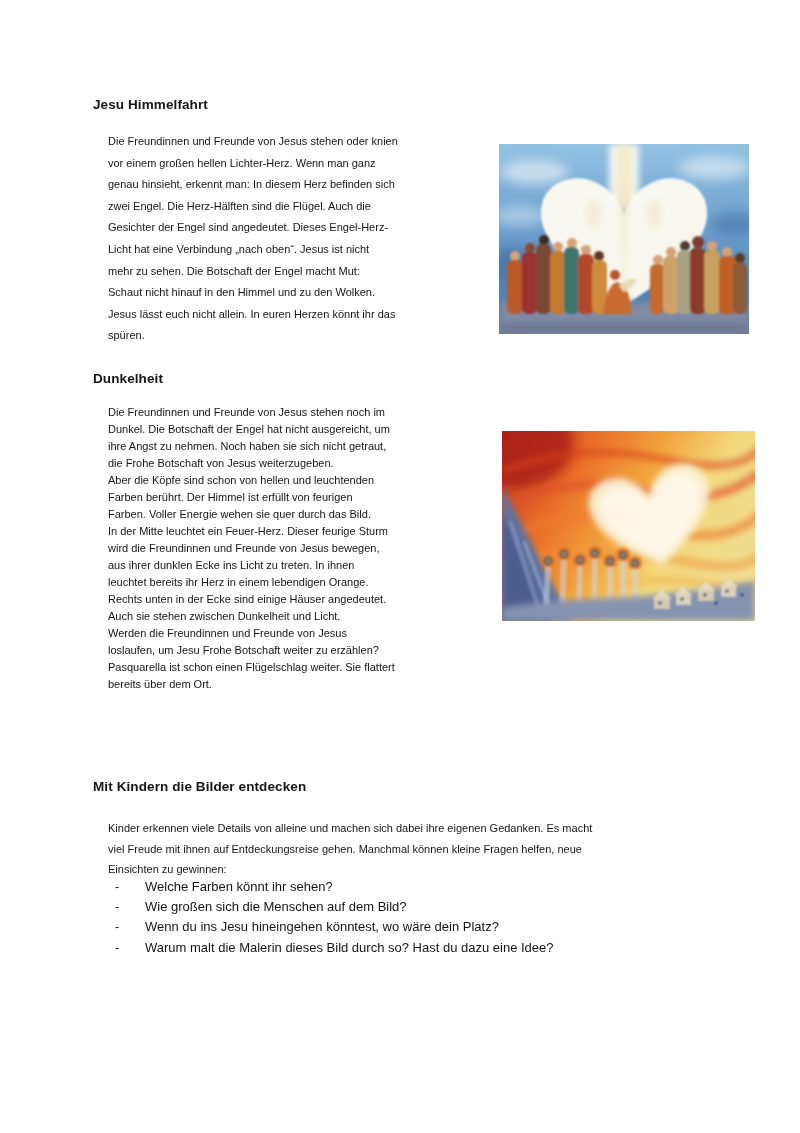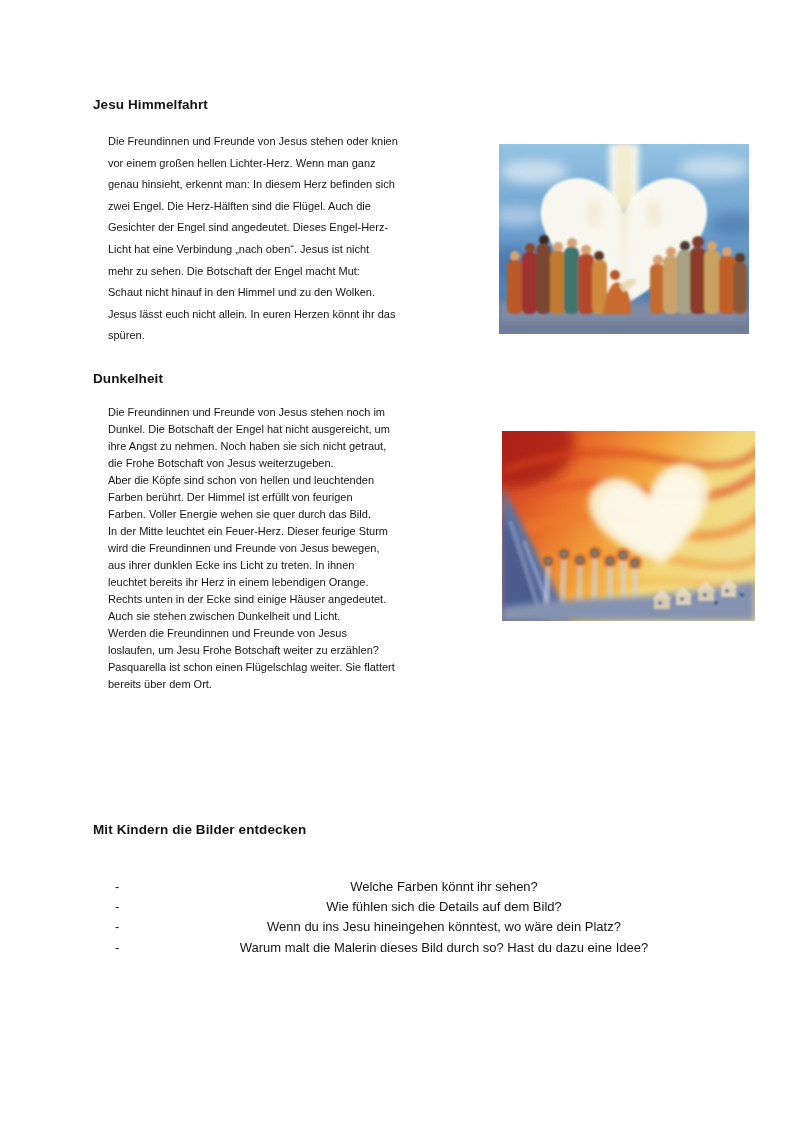--- a/index.html
+++ b/index.html
@@ -10,29 +10,29 @@
     padding-left:40px;
   }
   .heading { position:absolute; left:93px; font-size:13.5px; font-weight:700; letter-spacing:.1px; }
   .para { position:absolute; left:108px; font-size:11px; white-space:pre-line; }
   .para-wrap { width:368px; }
   #p1 { top:131px; line-height:21.6px; }
   #p2 { top:404px; line-height:17px; }
   #p3 { top:818px; width:660px; line-height:20.6px; }
   #h1 { top:97px; }
   #h2 { top:371px; }
-  #h3 { top:822px; }
+  #h3 { top:779px; }
   .figure { position:absolute; display:block; line-height:0; }
   #fig1 { left:459px; top:128px; width:250px; height:190px; }
   #fig2 { left:462px; top:415px; width:253px; height:190px; }
   .figure svg { width:100%; height:100%; display:block; }
   .bullets { position:absolute; left:93px; top:877px; width:650px; font-size:13px; }
   .bullet-row { display:flex; align-items:flex-start; height:20.2px; line-height:20.2px; }
   .bullet-dash { margin-left:22px; width:30px; flex:0 0 30px; }
-  .bullet-text { flex:1;text-align:center; }
+  .bullet-text { flex:1; }
   #closing { top:976px; width:660px; line-height:20px; }
 </style>
 </head>
 <body>
 
 <div class="page">
 
   <div id="h1" class="heading">Jesu Himmelfahrt</div>
 
   <div id="p1" class="para para-wrap">Die Freundinnen und Freunde von Jesus stehen oder knien
@@ -229,29 +229,32 @@
             <circle cx="225" cy="160" r="1.8"></circle>
             <circle cx="240" cy="164" r="2"></circle>
             <circle cx="214" cy="172" r="2"></circle>
           </g>
       </g>
     </svg>
   </figure>
 
   <div id="h3" class="heading">Mit Kindern die Bilder entdecken</div>
 
+  <div id="p3" class="para">Kinder erkennen viele Details von alleine und machen sich dabei ihre eigenen Gedanken. Es macht
+viel Freude mit ihnen auf Entdeckungsreise gehen. Manchmal können kleine Fragen helfen, neue
+Einsichten zu gewinnen:</div>
 
   <div class="bullets">
     <div class="bullet-row">
       <span class="bullet-dash">-</span>
       <span class="bullet-text">Welche Farben könnt ihr sehen?</span>
     </div>
     <div class="bullet-row">
       <span class="bullet-dash">-</span>
-      <span class="bullet-text">Wie fühlen sich die Details auf  dem Bild?</span>
+      <span class="bullet-text">Wie großen sich die Menschen auf  dem Bild?</span>
     </div>
     <div class="bullet-row">
       <span class="bullet-dash">-</span>
       <span class="bullet-text">Wenn du ins Jesu hineingehen könntest, wo wäre dein Platz?</span>
     </div>
     <div class="bullet-row">
       <span class="bullet-dash">-</span>
       <span class="bullet-text">Warum malt die Malerin dieses Bild durch so? Hast du dazu eine Idee?</span>
     </div>
   </div>

